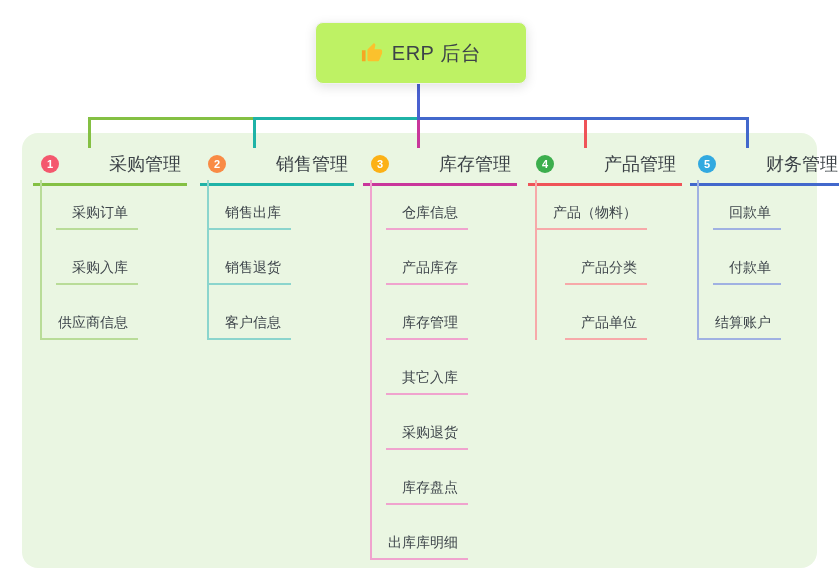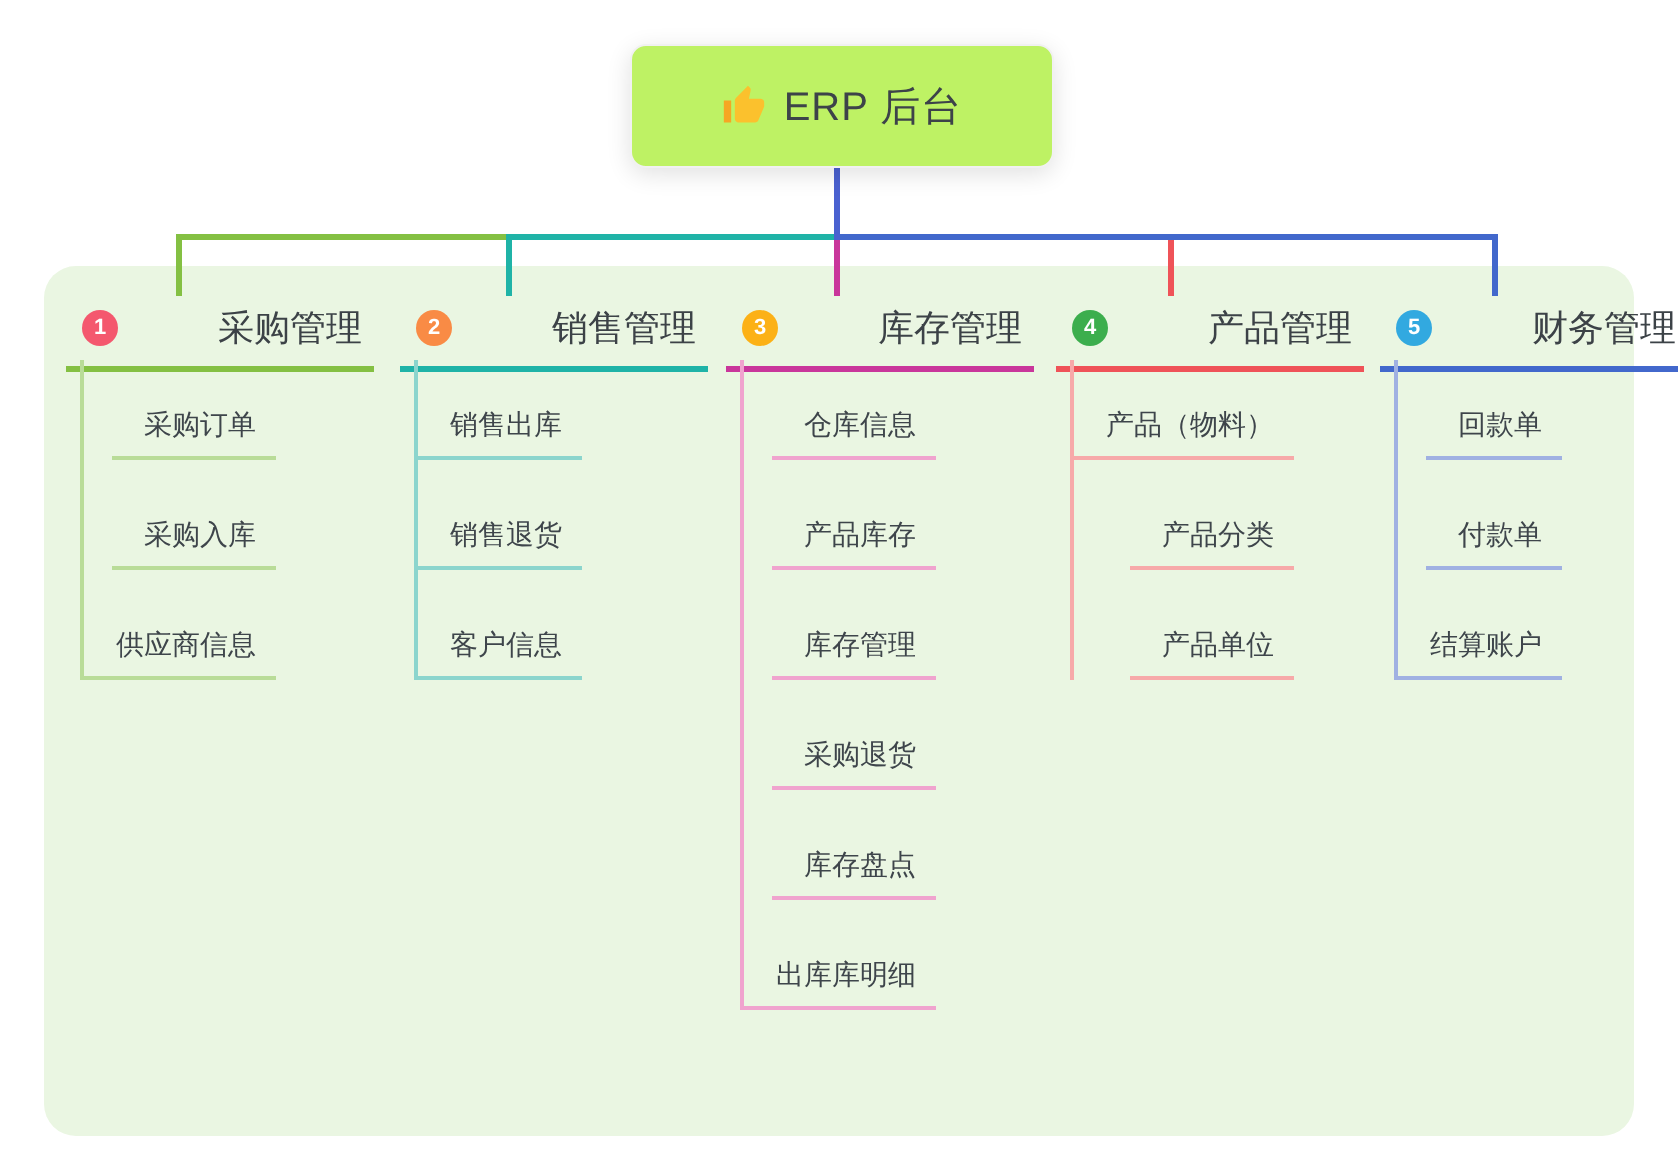--- a/index.html
+++ b/index.html
@@ -113,20 +113,21 @@
 
   <section class="branch b3" style="--main: #c9369b; --light: #f0a3ce; --badge: #fcb116;">
     <div class="node">
       <span class="badge">3</span>
       <span class="label">库存管理</span>
     </div>
     <div class="children">
       <div class="child">仓库信息</div>
       <div class="child">产品库存</div>
       <div class="child">库存管理</div>
+      <div class="child">其它入库</div>
       <div class="child">采购退货</div>
       <div class="child">库存盘点</div>
       <div class="child">出库库明细</div>
     </div>
   </section>
 
   <section class="branch b4" style="--main: #ef5358; --light: #f7a9a9; --badge: #3cae4d;">
     <div class="node">
       <span class="badge">4</span>
       <span class="label">产品管理</span>

